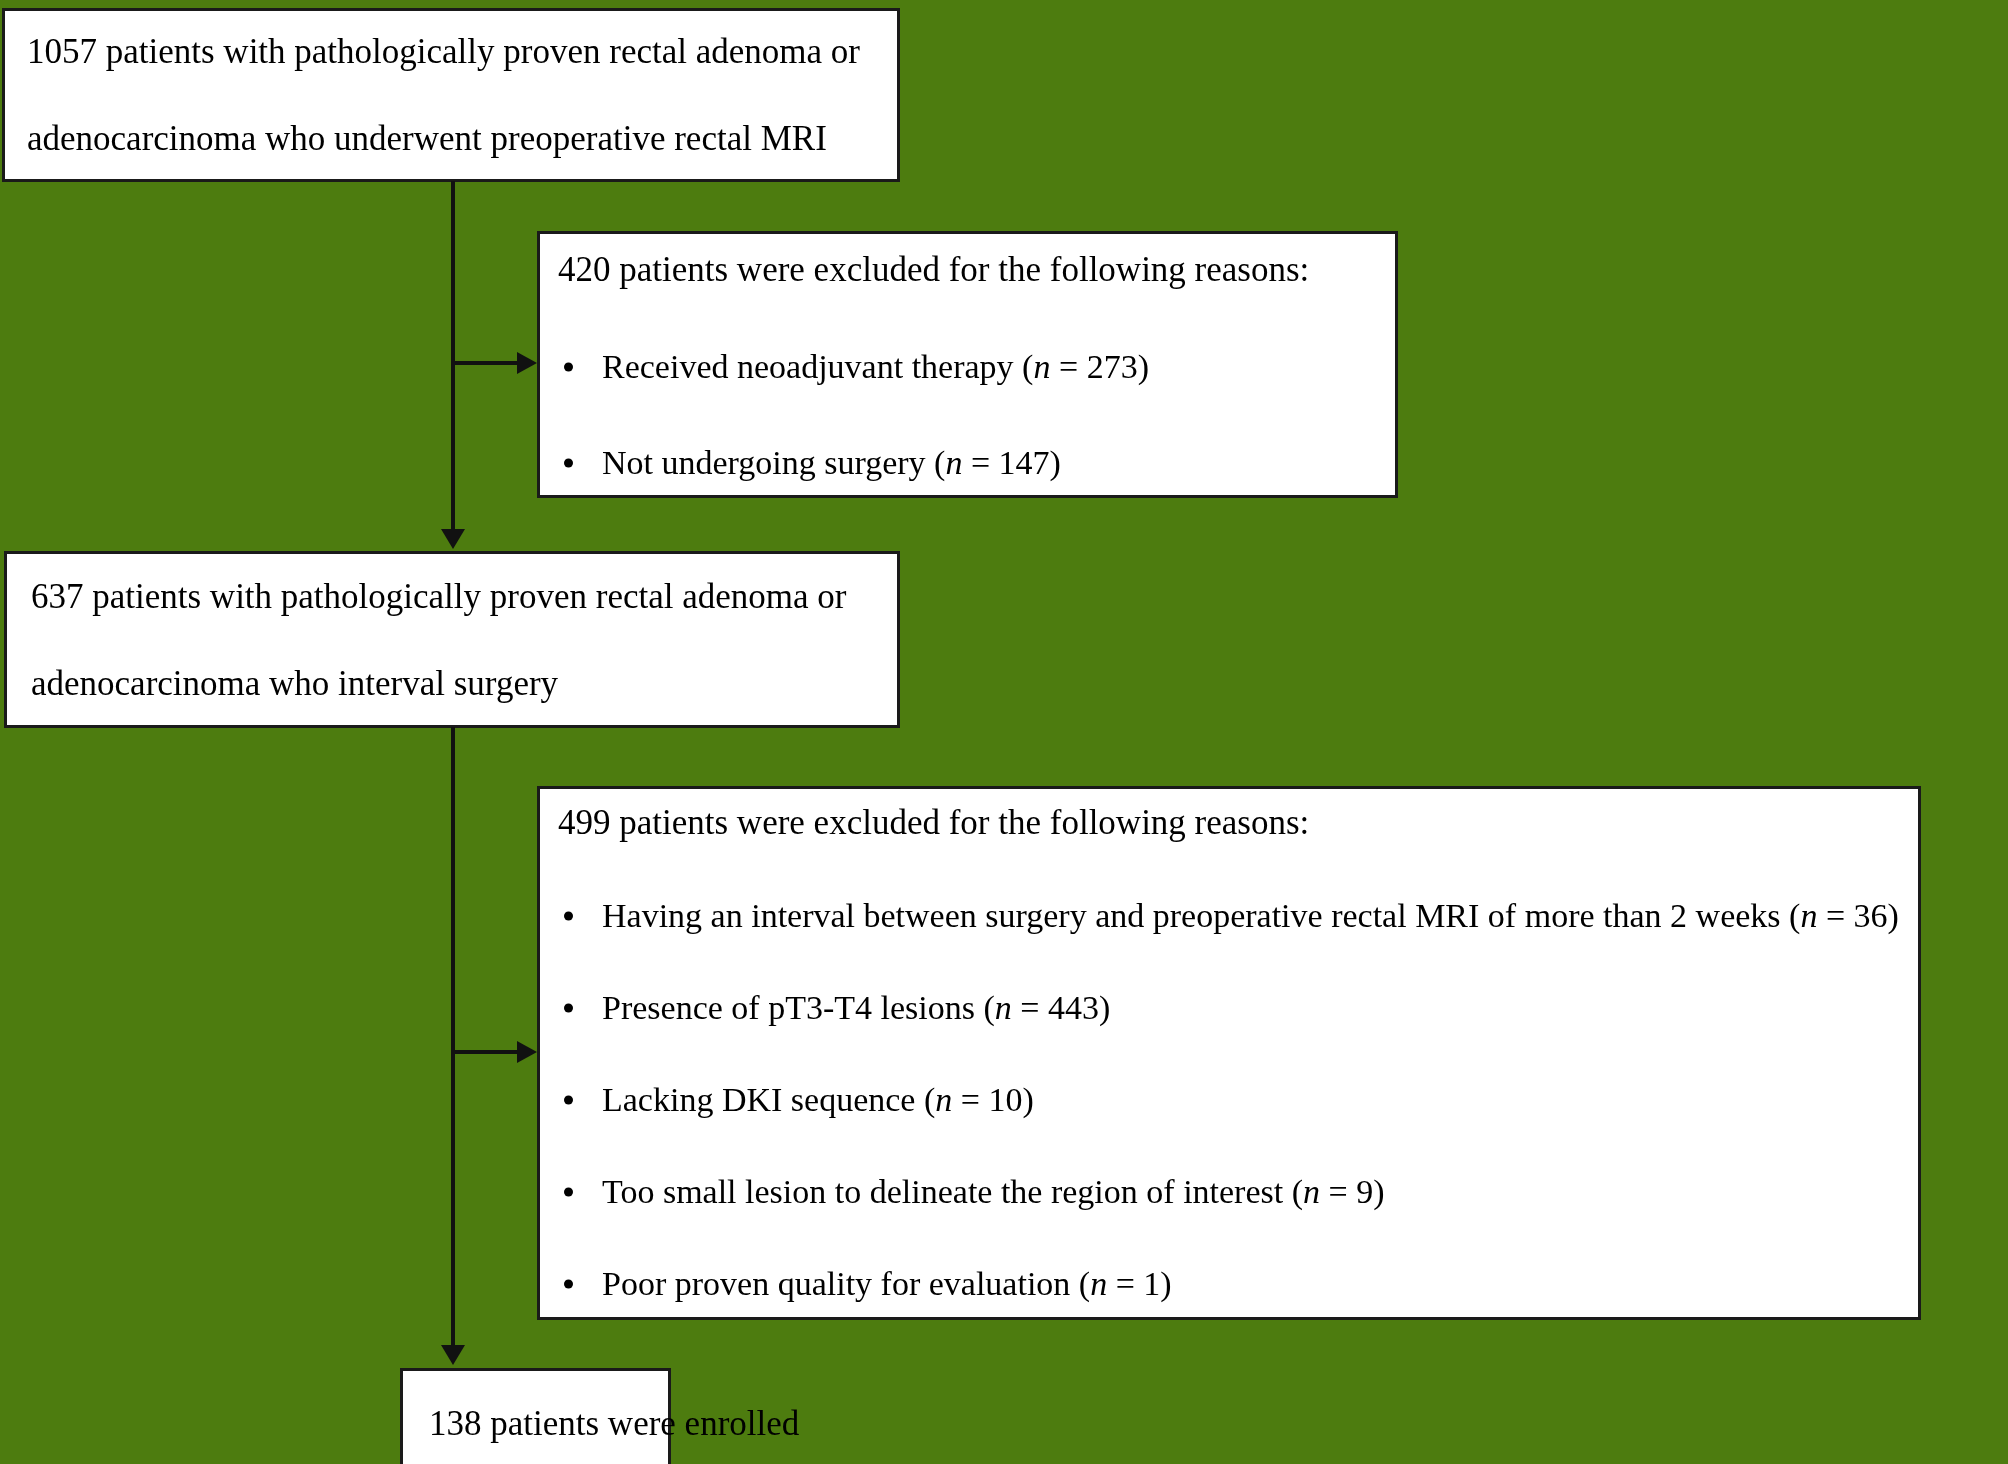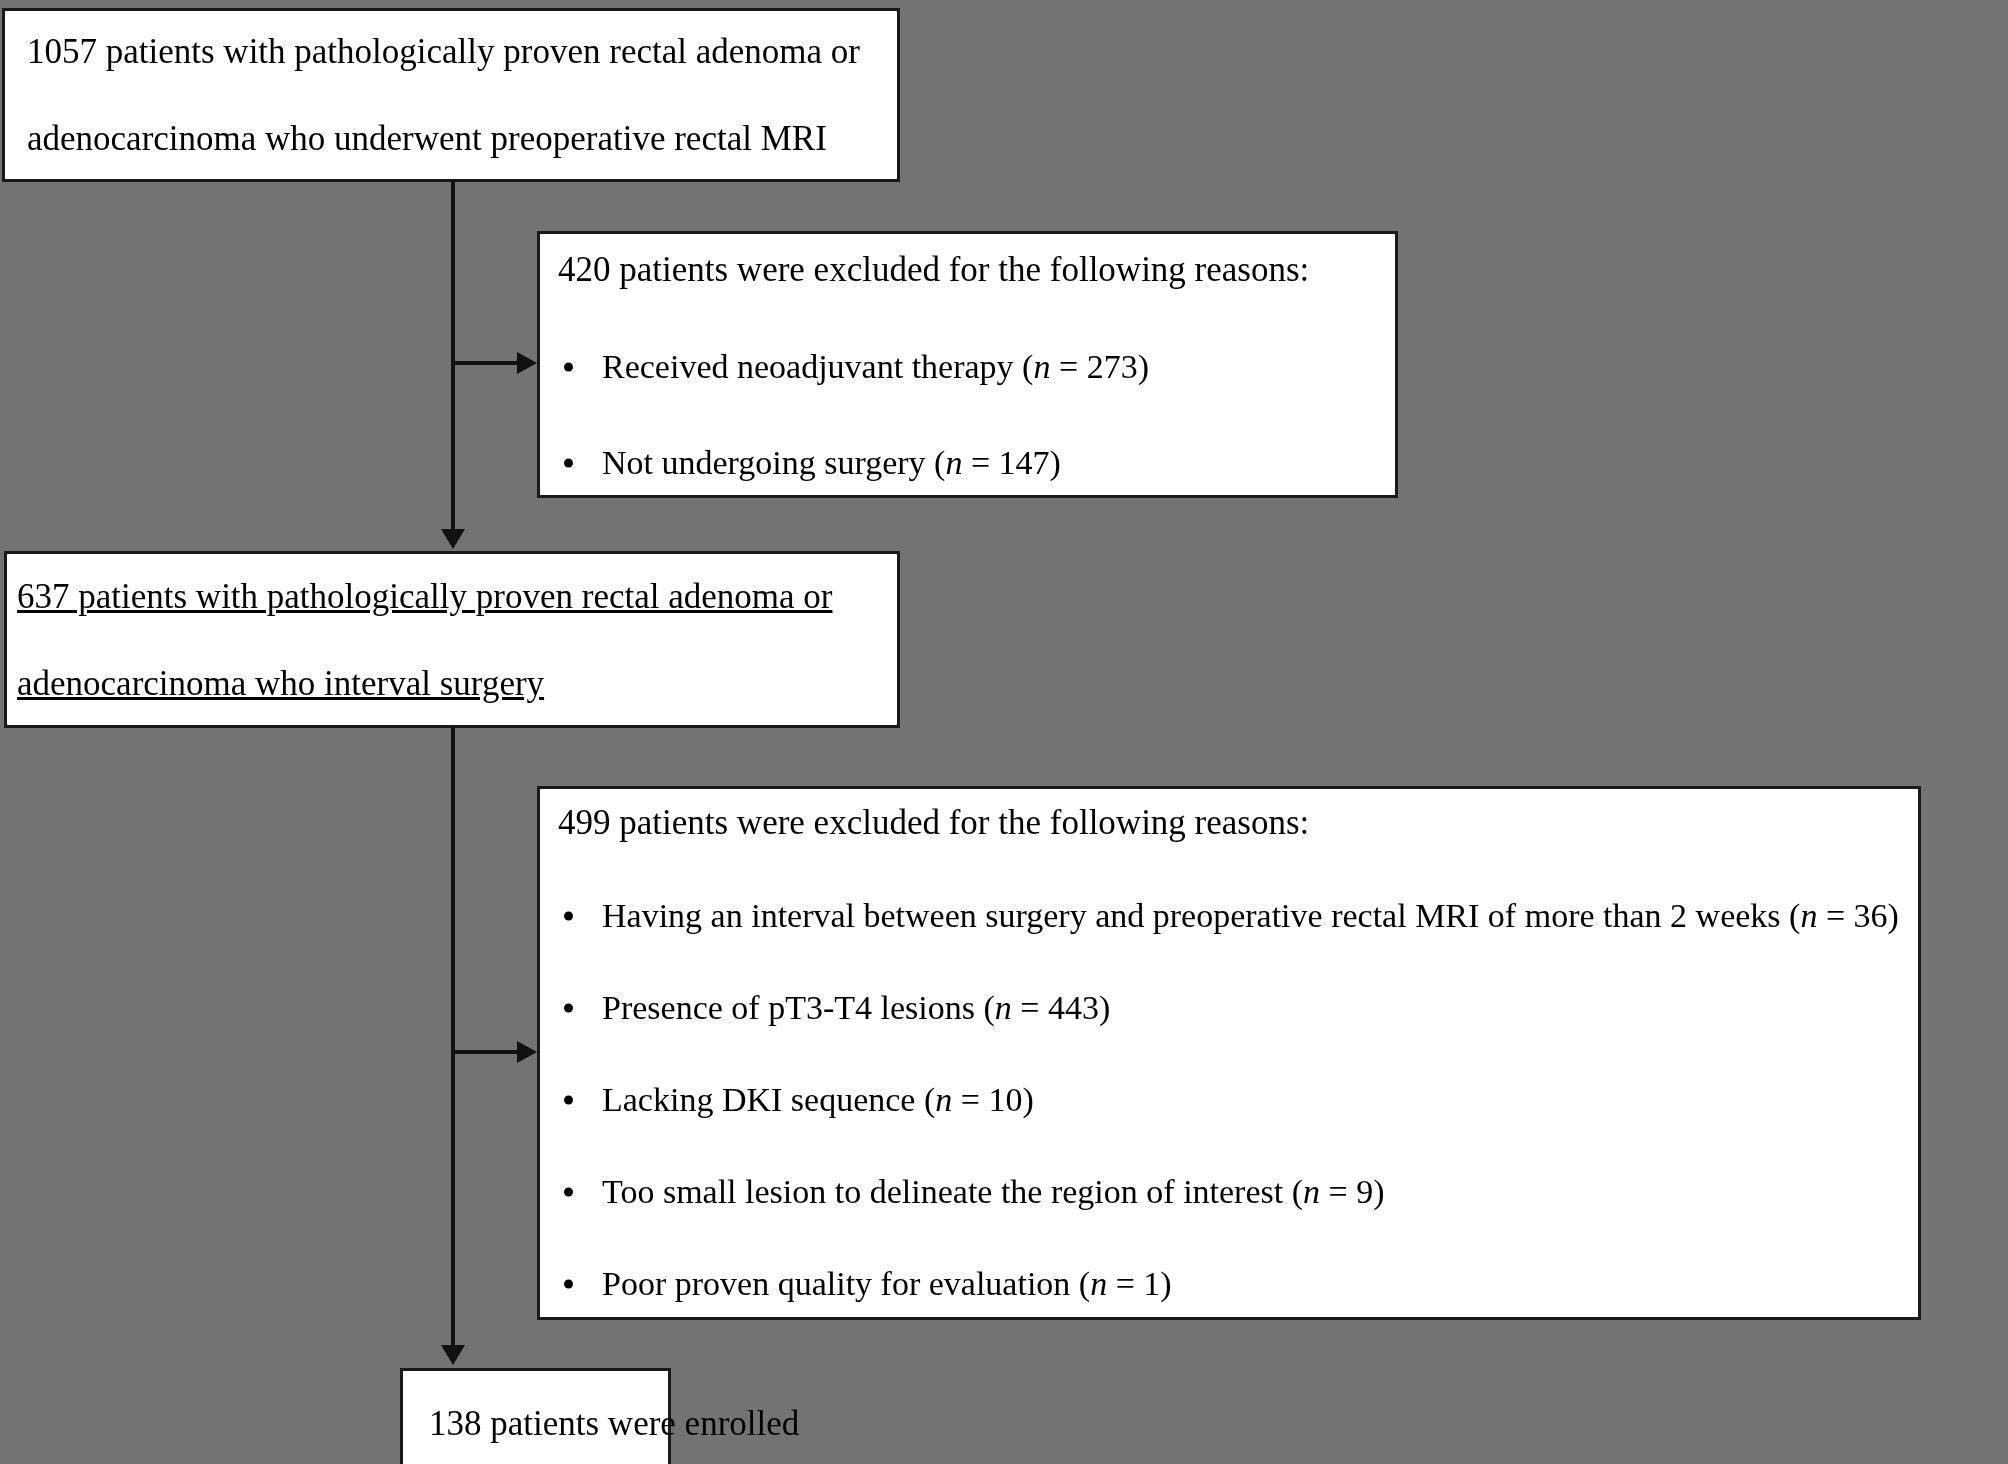--- a/index.html
+++ b/index.html
@@ -5,21 +5,21 @@
 <style>
   html, body {
     margin: 0;
     padding: 0;
     background: #ffffff;
   }
   #canvas {
     position: relative;
     width: 2008px;
     height: 1464px;
-    background: #737373;
+    background: #4d7c0f;
     font-family: "Liberation Serif", "DejaVu Serif", serif;
     color: #000000;
     overflow: hidden;
   }
   .node {
     position: absolute;
     box-sizing: border-box;
     border: 3px solid #1a1a1a;
     background: #ffffff;
   }
@@ -57,21 +57,21 @@
     width: 271px; height: 110px;
   }
 
   .para-line {
     font-size: 35px;
     line-height: 1.0;
     white-space: nowrap;
   }
   #box-source .para-line { padding-left: 22px; }
   #box-source .para-line:first-child { margin-bottom: 52px; }
-  #box-surgery .para-line { padding-left: 10px; text-decoration: underline; }
+  #box-surgery .para-line { padding-left: 24px; }
   #box-surgery .para-line:first-child { margin-bottom: 52px; }
 
   #box-enrolled .para-line {
     padding-left: 26px;
     font-size: 35px;
   }
 
   .excl-head {
     font-size: 35px;
     white-space: nowrap;

